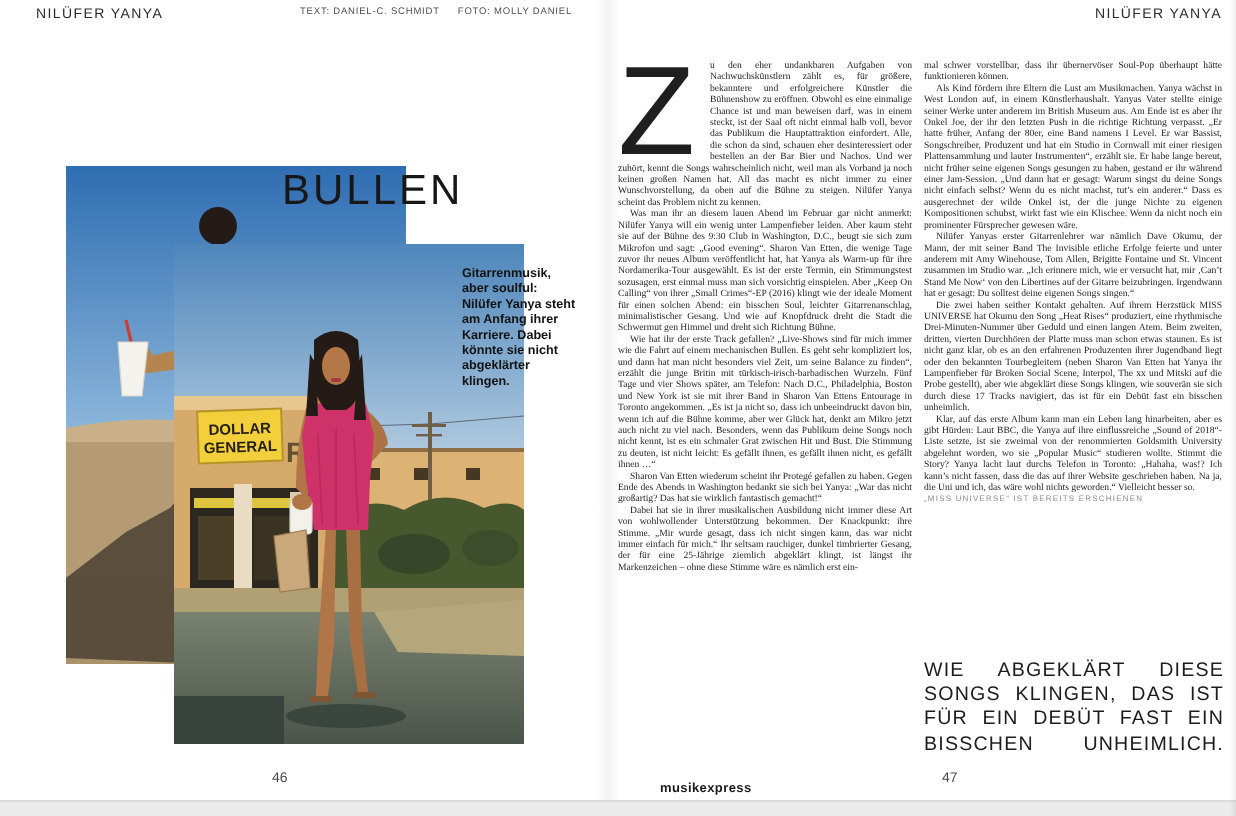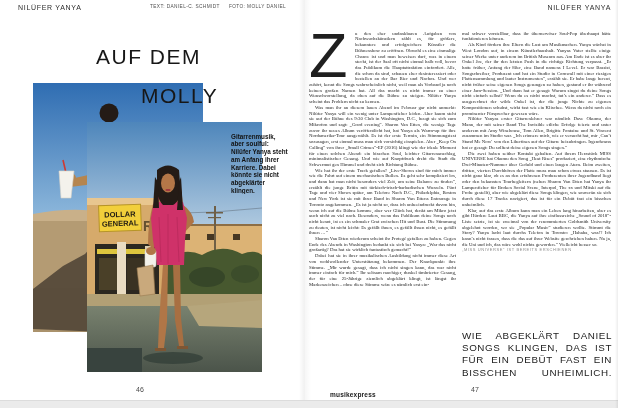--- a/index.html
+++ b/index.html
@@ -156,22 +156,21 @@
         <rect x="78.5" y="67" width="5" height="2" rx="1" fill="#a23a3f"></rect>
         <path d="M68,55 L66,86 L72,86 L71,60 Z" fill="#241b16"></path>
         <path d="M94,55 L96,88 L90,88 L92,60 Z" fill="#241b16"></path>
         <rect x="58" y="128" width="11" height="17" rx="2" fill="#f3f1ea" stroke="#d9d5c9" stroke-width="0.6"></rect>
         <ellipse cx="64" cy="129" rx="5" ry="4" fill="#b07647"></ellipse>
         <polygon points="50,146 66,143 68,172 53,174" fill="#c9a97c" stroke="#9a7b50" stroke-width="0.6"></polygon>
       </g>
     </svg>
   </div>
 
-  <span class="hl hl1">AUF DEM</span>
-  <span class="hl hl3">MOLLY</span>
+  <span class="hl hl3">BULLEN</span>
 
   <div class="caption">
     <div class="caption-inner">Gitarrenmusik, aber soulful: Nilüfer Yanya steht am Anfang ihrer Karriere. Dabei könnte sie nicht abgeklärter klingen.</div>
   </div>
 
   <div class="col" id="col1">
     <div class="col-inner">
       <p><span class="dropcap">Z</span><span>u den eher undankbaren Aufgaben von Nachwuchskünstlern zählt es, für größere, bekanntere und erfolgreichere Künstler die Bühnenshow zu eröffnen. Obwohl es eine einmalige Chance ist und man beweisen darf, was in einem steckt, ist der Saal oft nicht einmal halb voll, bevor das Publikum die Hauptattraktion einfordert. Alle, die schon da sind, schauen eher desinteressiert oder bestellen an der Bar Bier und Nachos. Und wer zuhört, kennt die Songs wahrscheinlich nicht, weil man als Vorband ja noch keinen großen Namen hat. All das macht es nicht immer zu einer Wunschvorstellung, da oben auf die Bühne zu steigen. Nilüfer Yanya scheint das Problem nicht zu kennen.</span></p>
       <p class="indent">Was man ihr an diesem lauen Abend im Februar gar nicht anmerkt: Nilüfer Yanya will ein wenig unter Lampenfieber leiden. Aber kaum steht sie auf der Bühne des 9:30 Club in Washington, D.C., beugt sie sich zum Mikrofon und sagt: „Good evening“. Sharon Van Etten, die wenige Tage zuvor ihr neues Album veröffentlicht hat, hat Yanya als Warm-up für ihre Nordamerika-Tour ausgewählt. Es ist der erste Termin, ein Stimmungstest sozusagen, erst einmal muss man sich vorsichtig einspielen. Aber „Keep On Calling“ von ihrer „Small Crimes“-EP (2016) klingt wie der ideale Moment für einen solchen Abend: ein bisschen Soul, leichter Gitarrenanschlag, minimalistischer Gesang. Und wie auf Knopfdruck dreht die Stadt die Schwermut gen Himmel und dreht sich Richtung Bühne.</p>
       <p class="indent">Wie hat ihr der erste Track gefallen? „Live-Shows sind für mich immer wie die Fahrt auf einem mechanischen Bullen. Es geht sehr kompliziert los, und dann hat man nicht besonders viel Zeit, um seine Balance zu finden“, erzählt die junge Britin mit türkisch-irisch-barbadischen Wurzeln. Fünf Tage und vier Shows später, am Telefon: Nach D.C., Philadelphia, Boston und New York ist sie mit ihrer Band in Sharon Van Ettens Entourage in Toronto angekommen. „Es ist ja nicht so, dass ich unbeeindruckt davon bin, wenn ich auf die Bühne komme, aber wer Glück hat, denkt am Mikro jetzt auch nicht zu viel nach. Besonders, wenn das Publikum deine Songs noch nicht kennt, ist es ein schmaler Grat zwischen Hit und Bust. Die Stimmung zu deuten, ist nicht leicht: Es gefällt ihnen, es gefällt ihnen nicht, es gefällt ihnen …“</p>
@@ -184,21 +183,21 @@
     <div class="col-inner">
       <p>mal schwer vorstellbar, dass ihr übernervöser Soul-Pop überhaupt hätte funktionieren können.</p>
       <p class="indent">Als Kind fördern ihre Eltern die Lust am Musikmachen. Yanya wächst in West London auf, in einem Künstlerhaushalt. Yanyas Vater stellte einige seiner Werke unter anderem im British Museum aus. Am Ende ist es aber ihr Onkel Joe, der ihr den letzten Push in die richtige Richtung verpasst. „Er hatte früher, Anfang der 80er, eine Band namens I Level. Er war Bassist, Songschreiber, Produzent und hat ein Studio in Cornwall mit einer riesigen Plattensammlung und lauter Instrumenten“, erzählt sie. Er habe lange bereut, nicht früher seine eigenen Songs gesungen zu haben, gestand er ihr während einer Jam-Session. „Und dann hat er gesagt: Warum singst du deine Songs nicht einfach selbst? Wenn du es nicht machst, tut’s ein anderer.“ Dass es ausgerechnet der wilde Onkel ist, der die junge Nichte zu eigenen Kompositionen schubst, wirkt fast wie ein Klischee. Wenn da nicht noch ein prominenter Fürsprecher gewesen wäre.</p>
       <p class="indent">Nilüfer Yanyas erster Gitarrenlehrer war nämlich Dave Okumu, der Mann, der mit seiner Band The Invisible etliche Erfolge feierte und unter anderem mit Amy Winehouse, Tom Allen, Brigitte Fontaine und St. Vincent zusammen im Studio war. „Ich erinnere mich, wie er versucht hat, mir ‚Can’t Stand Me Now‘ von den Libertines auf der Gitarre beizubringen. Irgendwann hat er gesagt: Du solltest deine eigenen Songs singen.“</p>
       <p class="indent">Die zwei haben seither Kontakt gehalten. Auf ihrem Herzstück MISS UNIVERSE hat Okumu den Song „Heat Rises“ produziert, eine rhythmische Drei-Minuten-Nummer über Geduld und einen langen Atem. Beim zweiten, dritten, vierten Durchhören der Platte muss man schon etwas staunen. Es ist nicht ganz klar, ob es an den erfahrenen Produzenten ihrer Jugendband liegt oder den bekannten Tourbegleitern (neben Sharon Van Etten hat Yanya ihr Lampenfieber für Broken Social Scene, Interpol, The xx und Mitski auf die Probe gestellt), aber wie abgeklärt diese Songs klingen, wie souverän sie sich durch diese 17 Tracks navigiert, das ist für ein Debüt fast ein bisschen unheimlich.</p>
       <p class="indent">Klar, auf das erste Album kann man ein Leben lang hinarbeiten, aber es gibt Hürden: Laut BBC, die Yanya auf ihre einflussreiche „Sound of 2018“-Liste setzte, ist sie zweimal von der renommierten Goldsmith University abgelehnt worden, wo sie „Popular Music“ studieren wollte. Stimmt die Story? Yanya lacht laut durchs Telefon in Toronto: „Hahaha, was!? Ich kann’s nicht fassen, dass die das auf ihrer Website geschrieben haben. Na ja, die Uni und ich, das wäre wohl nichts geworden.“ Vielleicht besser so.</p>
       <p class="release">„MISS UNIVERSE“ IST BEREITS ERSCHIENEN</p>
     </div>
   </div>
 
-  <div class="pullquote">WIE ABGEKLÄRT DANIEL SONGS KLINGEN, DAS IST FÜR EIN DEBÜT FAST EIN BISSCHEN UNHEIMLICH.</div>
+  <div class="pullquote">WIE ABGEKLÄRT DIESE SONGS KLINGEN, DAS IST FÜR EIN DEBÜT FAST EIN BISSCHEN UNHEIMLICH.</div>
 
   <span class="pagenum" id="pn46">46</span>
   <span class="pagenum" id="pn47">47</span>
   <span class="logo">musikexpress</span>
 
   <div class="fold"></div>
   <div class="bottom-edge"></div>
   <div class="right-edge"></div>
 </div>
 

